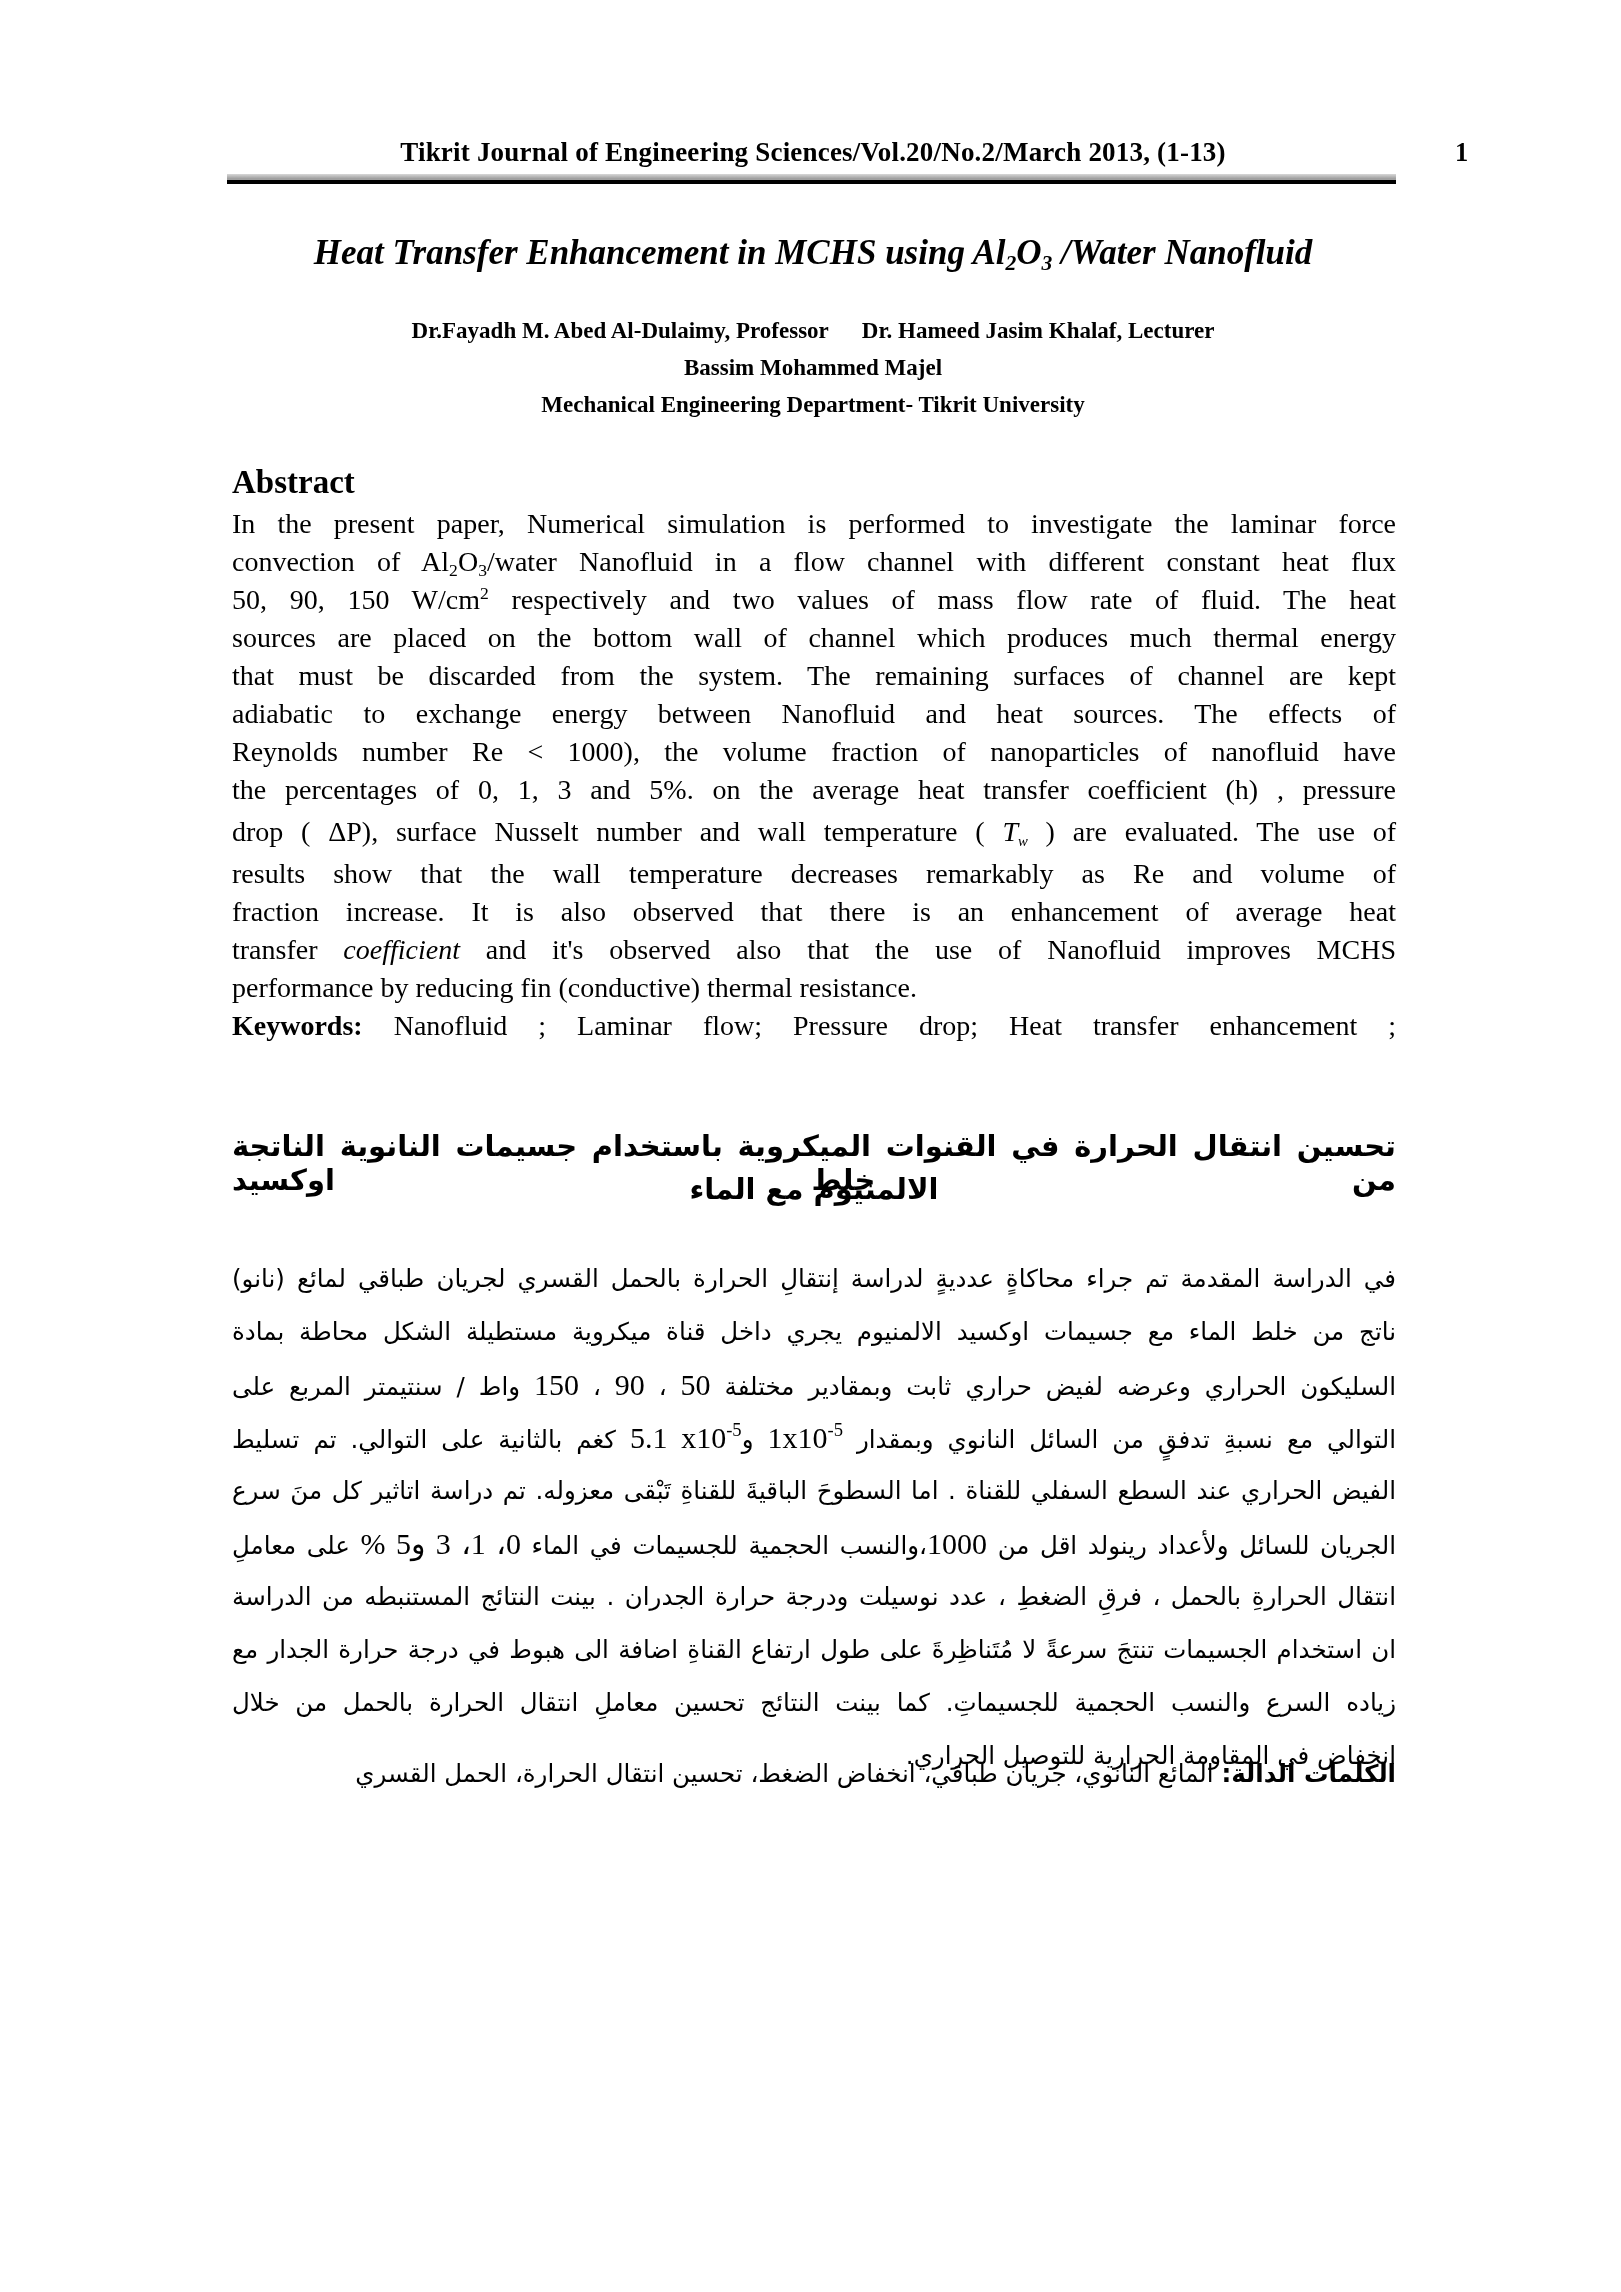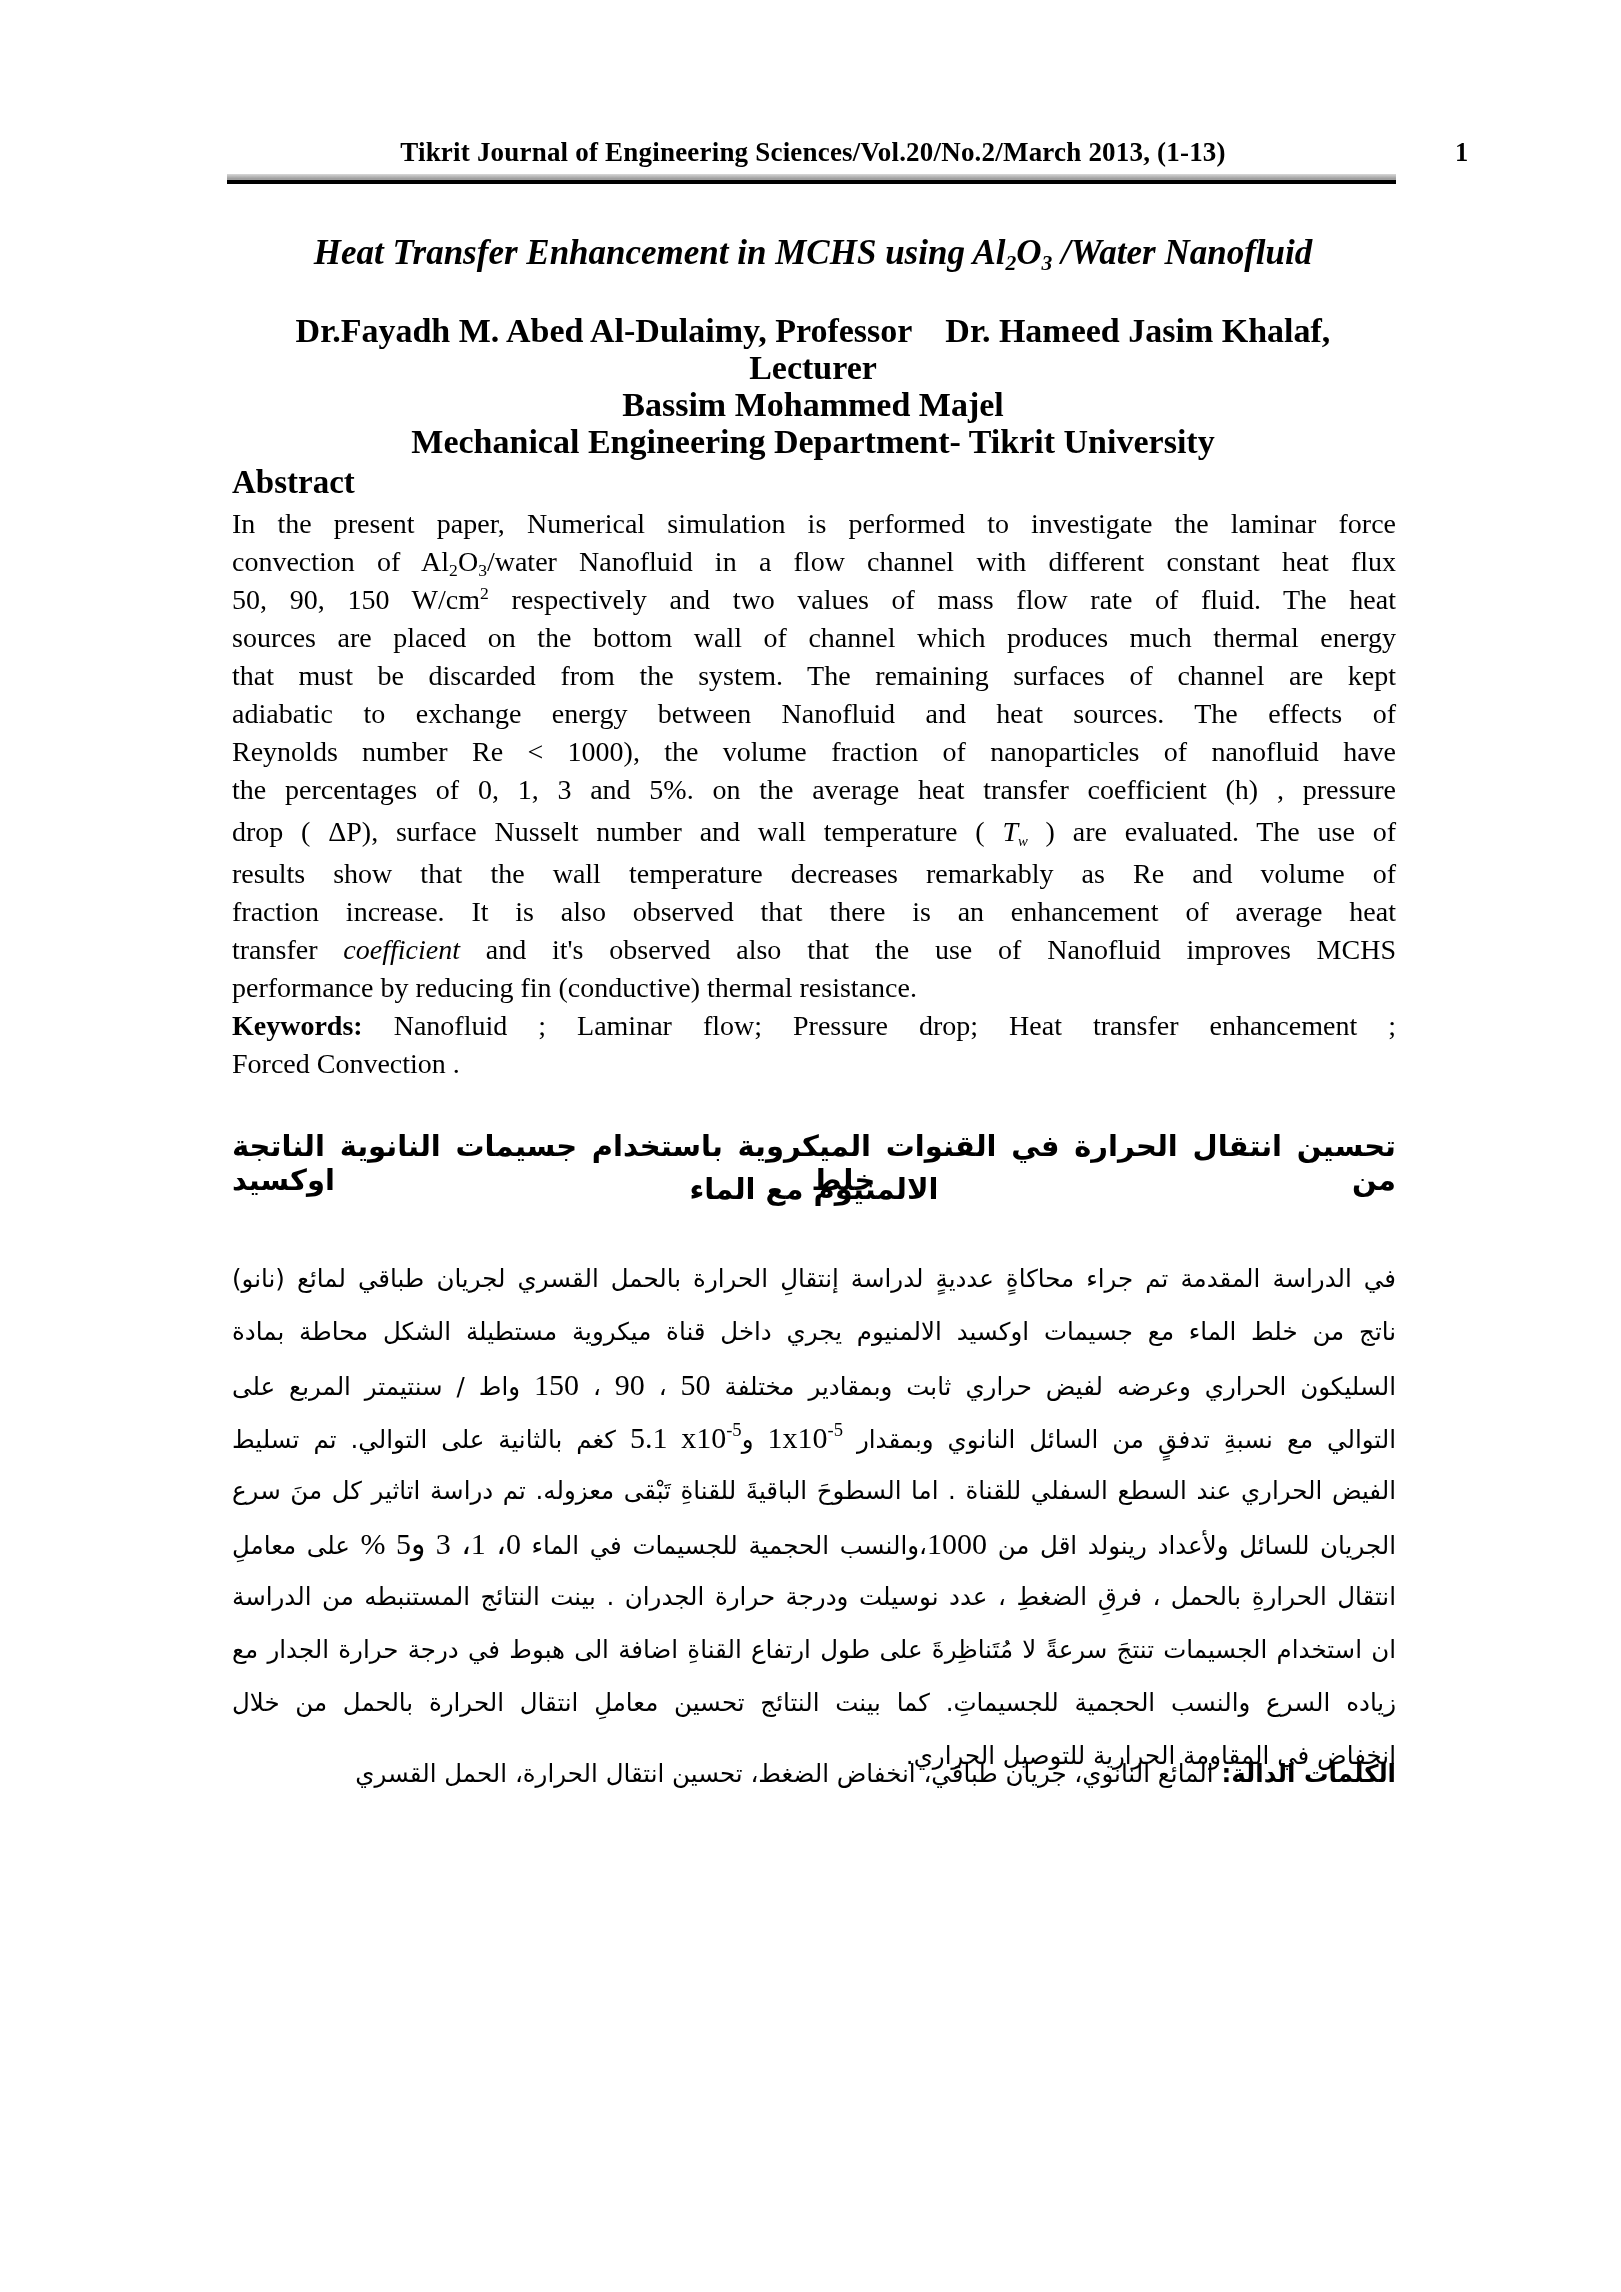--- a/index.html
+++ b/index.html
@@ -7,21 +7,21 @@
   .page { position: absolute; left: 0; top: 0; width: 1621px; height: 2293px; }
 
   .running-head { position: absolute; left: 230px; top: 137px; width: 1166px; text-align: center; font-weight: bold; font-size: 27px; letter-spacing: 0.2px; }
   .page-number { position: absolute; left: 1455px; top: 137px; font-weight: bold; font-size: 26.5px; }
   .head-rule { position: absolute; left: 227px; top: 174px; width: 1169px; height: 9.8px;
     background: linear-gradient(to bottom, #d8d8d8 0, #a0a0a0 45%, #a0a0a0 55%, #000 60%, #000 100%); }
 
   .paper-title { position: absolute; left: 230px; top: 233px; width: 1166px; text-align: center; font-weight: bold; font-style: italic; font-size: 35px; }
   .paper-title sub { font-size: 21.6px; vertical-align: -5.9px; }
 
-  .authors { position: absolute; left: 230px; top: 312px; width: 1166px; text-align: center; font-weight: bold; font-size: 34px; line-height: 37px; }
+  .authors { position: absolute; left: 230px; top: 312px; width: 1166px; text-align: center; font-weight: bold; font-size: 23px; line-height: 37px; }
   .authors .gap { display: inline-block; width: 33px; }
 
   .abstract-heading { position: absolute; left: 232px; top: 464px; font-weight: bold; font-size: 33px; }
 
   .abstract { position: absolute; left: 232px; top: 505px; width: 1164px; font-size: 28px; line-height: 38px; text-align: justify; }
   .abstract .ln { display: block; text-align: justify; text-align-last: justify; white-space: nowrap; height: 38px; }
   .abstract .ln.last { text-align-last: left; }
   .abstract .ln.tall { height: 46px; line-height: 46px; }
   .abstract sub { font-size: 17.6px; vertical-align: -4.9px; line-height: 0; }
   .abstract sup { font-size: 17.6px; vertical-align: 9.8px; line-height: 0; }
@@ -70,21 +70,20 @@
     <span class="ln">that must be discarded from the system. The remaining surfaces of channel are kept</span>
     <span class="ln">adiabatic to exchange energy between Nanofluid and heat sources.  The effects of</span>
     <span class="ln">Reynolds number Re &lt; 1000), the volume fraction of nanoparticles of nanofluid have</span>
     <span class="ln">the percentages of 0, 1, 3 and 5%.   on the average heat transfer coefficient (h) , pressure</span>
     <span class="ln tall"><span>drop ( ΔP), surface Nusselt number and wall temperature ( </span><span class="tw"><span>T</span><sub>w</sub></span><span> ) are evaluated. The use of</span></span>
     <span class="ln">results show that the wall temperature decreases remarkably as Re and volume of</span>
     <span class="ln">fraction increase. It is also observed that there is an enhancement of average heat</span>
     <span class="ln"><span>transfer </span><i>coefficient</i><span> and it's observed also that the use of Nanofluid improves MCHS</span></span>
     <span class="ln last">performance by reducing fin (conductive) thermal resistance.</span>
     <span class="ln"><b>Keywords:</b><span> Nanofluid ; Laminar flow; Pressure drop; Heat transfer enhancement ;</span></span>
-    <span class="ln last">Forced Convection .</span>
   </div>
 
   <div class="ar-title l1">تحسين انتقال الحرارة في القنوات الميكروية باستخدام جسيمات النانوية الناتجة من خلط اوكسيد</div>
   <div class="ar-title l2">الالمنيوم مع الماء</div>
 
   <div class="ar-body">
     <span class="ln">في الدراسة المقدمة تم جراء  محاكاةٍ  عدديةٍ   لدراسة  إنتقالِ الحرارة بالحمل القسري لجريان طباقي لمائع (نانو)</span>
     <span class="ln">ناتج من خلط الماء مع جسيمات اوكسيد الالمنيوم   يجري داخل   قناة ميكروية مستطيلة الشكل محاطة بمادة</span>
     <span class="ln"><span>السليكون الحراري وعرضه لفيض حراري ثابت وبمقادير مختلفة </span><span class="num">50</span><span> ، </span><span class="num">90</span><span> ، </span><span class="num">150</span><span> واط / سنتيمتر المربع على</span></span>
     <span class="ln"><span>التوالي مع نسبةِ  تدفقٍ من السائل النانوي  وبمقدار </span><bdi class="num" dir="ltr"><span>1x10</span><sup>-5</sup></bdi><span> و</span><bdi class="num" dir="ltr"><span>5.1 x10</span><sup>-5</sup></bdi><span>  كغم بالثانية على التوالي. تم تسليط</span></span>

